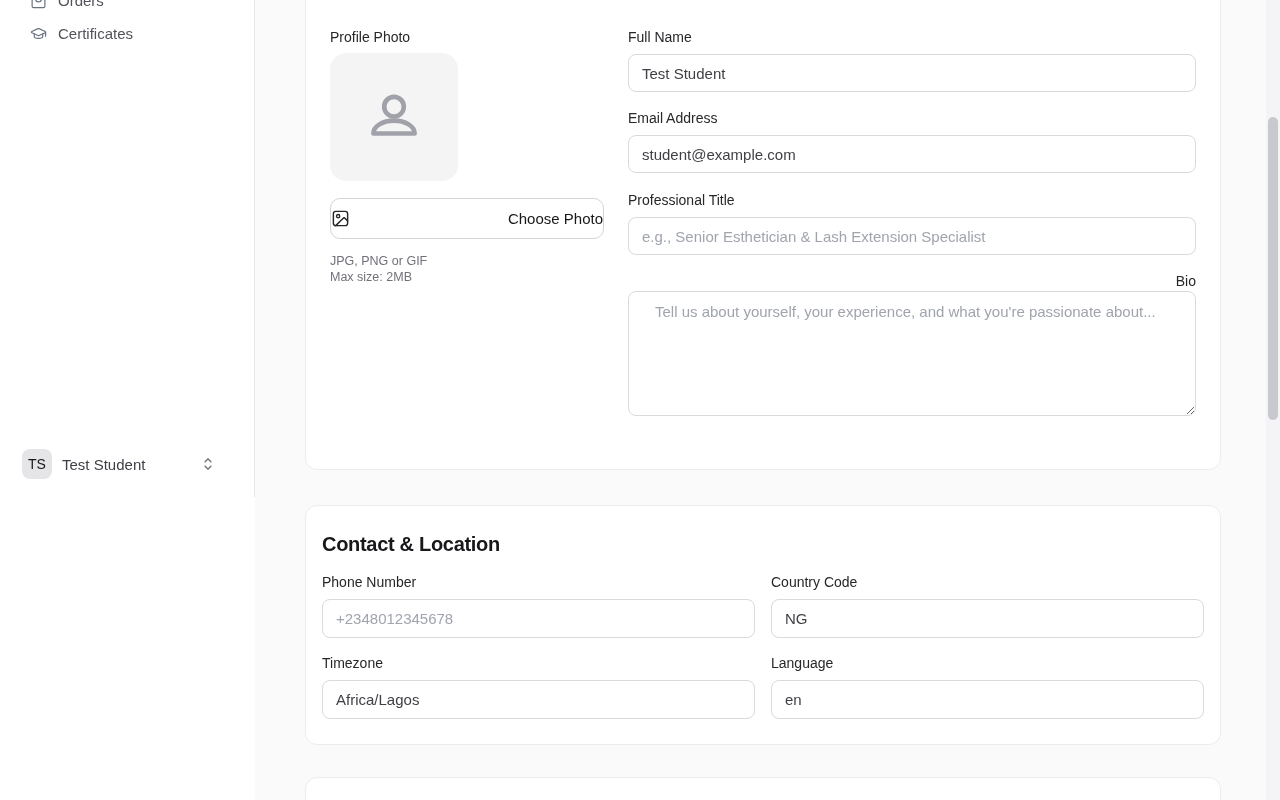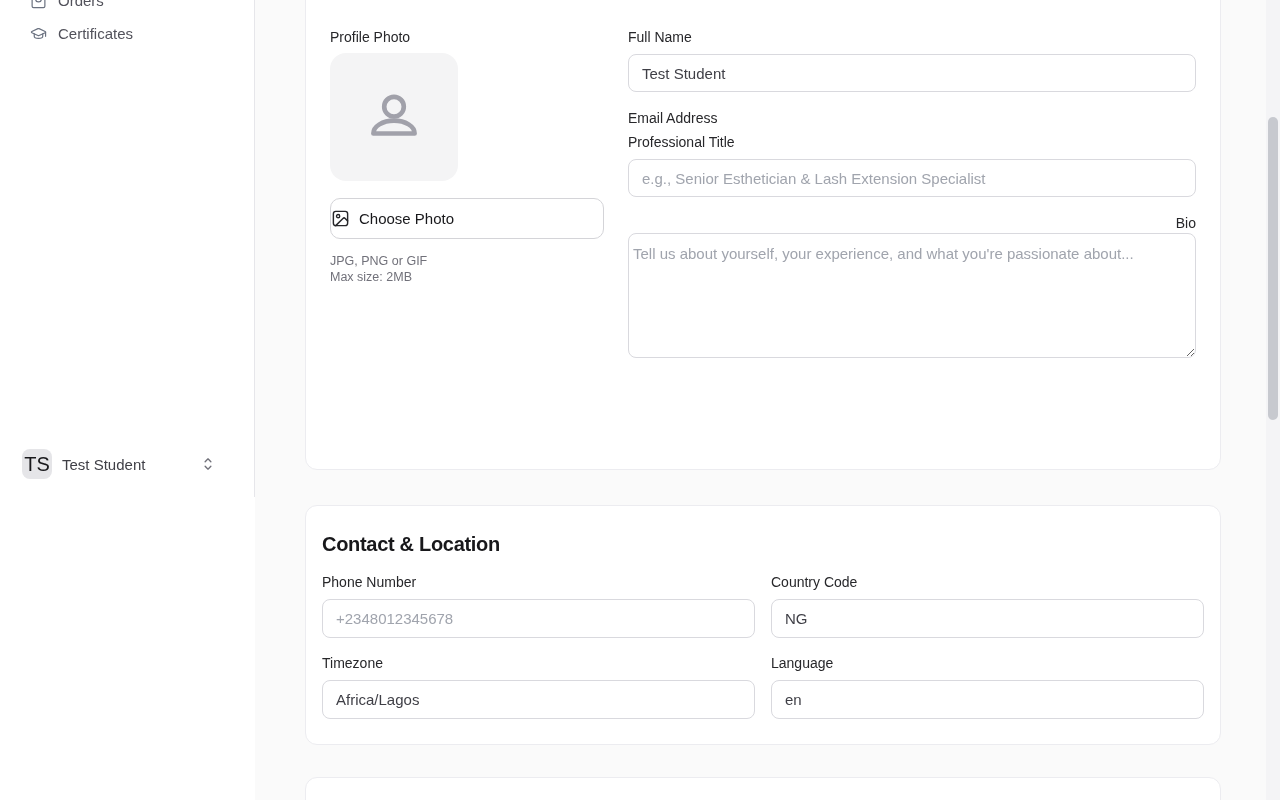--- a/index.html
+++ b/index.html
@@ -13,21 +13,21 @@
   .nav { position:absolute; top:-16px; left:16px; right:16px; }
   .nav-item { display:flex; align-items:center; height:33px; padding:0 14px; gap:11px;
     color:#52525b; font-size:15px; border-radius:8px; cursor:pointer; }
   .nav-item .icon { width:17px; height:17px; display:flex; align-items:center; color:#6b7280; }
   .nav-item svg { width:17px; height:17px; }
 
   .user-chip { position:absolute; top:447px; left:16px; width:223px; height:34px;
     display:flex; align-items:center; border-radius:8px; cursor:pointer; }
   .avatar { width:30px; height:30px; margin-left:6px; border-radius:8px; background:#e5e5e8;
     display:flex; align-items:center; justify-content:center;
-    font-size:20px; font-weight:500; color:#18181b; }
+    font-size:14px; font-weight:500; color:#18181b; }
   .user-name { margin-left:10px; font-size:15px; color:#3f3f46; }
   .chevron-updown { position:absolute; right:24px; top:9px; width:14px; height:16px; color:#71717a; }
   .chevron-updown svg { width:14px; height:16px; }
 
   
   .main { flex:1; position:relative; background:#fafafa; }
   .card { position:absolute; left:50px; width:916px; background:#ffffff;
     border:1px solid #ececf0; border-radius:12px; }
   .card-profile { top:-60px; height:530px; padding:89px 24px 0; }
   .card-contact { top:505px; height:240px; padding:25px 16px 24px; }
@@ -39,34 +39,34 @@
 
   .field-label { display:block; font-size:14px; font-weight:500; color:#27272a;
     line-height:15px; margin-bottom:9px; }
   .mb15 { margin-bottom:8px; }
 
   .photo-box { width:128px; height:128px; border-radius:16px; background:#f4f4f5;
     margin-bottom:17px; display:flex; align-items:center; justify-content:center; }
   .photo-box svg { width:66px; height:66px; }
 
   .choose-btn { width:100%; height:41px; background:#fff; border:1px solid #d4d4d8;
-    border-radius:10px; display:flex; align-items:center; justify-content:flex-start; gap:9px;
+    border-radius:10px; display:flex; align-items:center; justify-content:space-between; gap:9px;
     font-family:inherit; font-size:15px; font-weight:500; color:#18181b; cursor:pointer;
     margin-bottom:14px; }
   .choose-btn svg { width:19px; height:19px; color:#27272a; }
 
   .helper { font-size:12.5px; color:#71717a; line-height:16px; }
 
   .input { width:100%; height:38px; border:1px solid #d9d9de; border-radius:8px;
     padding:0 13px; font-family:inherit; font-size:15px; color:#3f3f46; background:#fff;
     outline:none; }
   .input::placeholder, .textarea::placeholder { color:#a0a4ad; opacity:1; }
   .mb19 { margin-bottom:19px; } .mb20 { margin-bottom:20px; }
   .textarea { width:100%; height:125px; border:1px solid #d9d9de; border-radius:8px;
-    padding:11px 4px; font-family:inherit; font-size:15px; color:#3f3f46; background:#fff;
+    padding:11px 26px; font-family:inherit; font-size:15px; color:#3f3f46; background:#fff;
     outline:none; resize:both; }
   .char-note { font-size:13px; color:#71717a; margin-top:8px; }
 
   .card-title { font-size:20px; font-weight:700; color:#18181b; letter-spacing:-0.3px;
     line-height:26px; margin-bottom:18px; }
   .grid2 { display:grid; grid-template-columns:1fr 1fr; column-gap:16px; }
   .grid2 .input { height:39px; }
   .cell { margin-bottom:18px; } .cell-last { margin-bottom:0; }
 
   
@@ -138,20 +138,21 @@
           </button>
           <div class="helper">JPG, PNG or GIF</div>
           <div class="helper">Max size: 2MB</div>
         </div>
 
         <div class="col-right">
           <label class="field-label">Full Name</label>
           <input class="input mb19" type="text" value="Test Student" style="">
 
           <label class="field-label">Email Address</label>
+          <input class="input mb20" type="text" value="student@example.com" style="">
 
           <label class="field-label">Professional Title</label>
           <input class="input mb19" type="text" placeholder="e.g., Senior Esthetician &amp; Lash Extension Specialist" style="">
 
           <label class="field-label" style="margin-bottom:2px;text-align:right;">Bio</label>
           <textarea class="textarea" placeholder="Tell us about yourself, your experience, and what you're passionate about..." style=""></textarea>
         </div>
       </div>
     </section>
 

